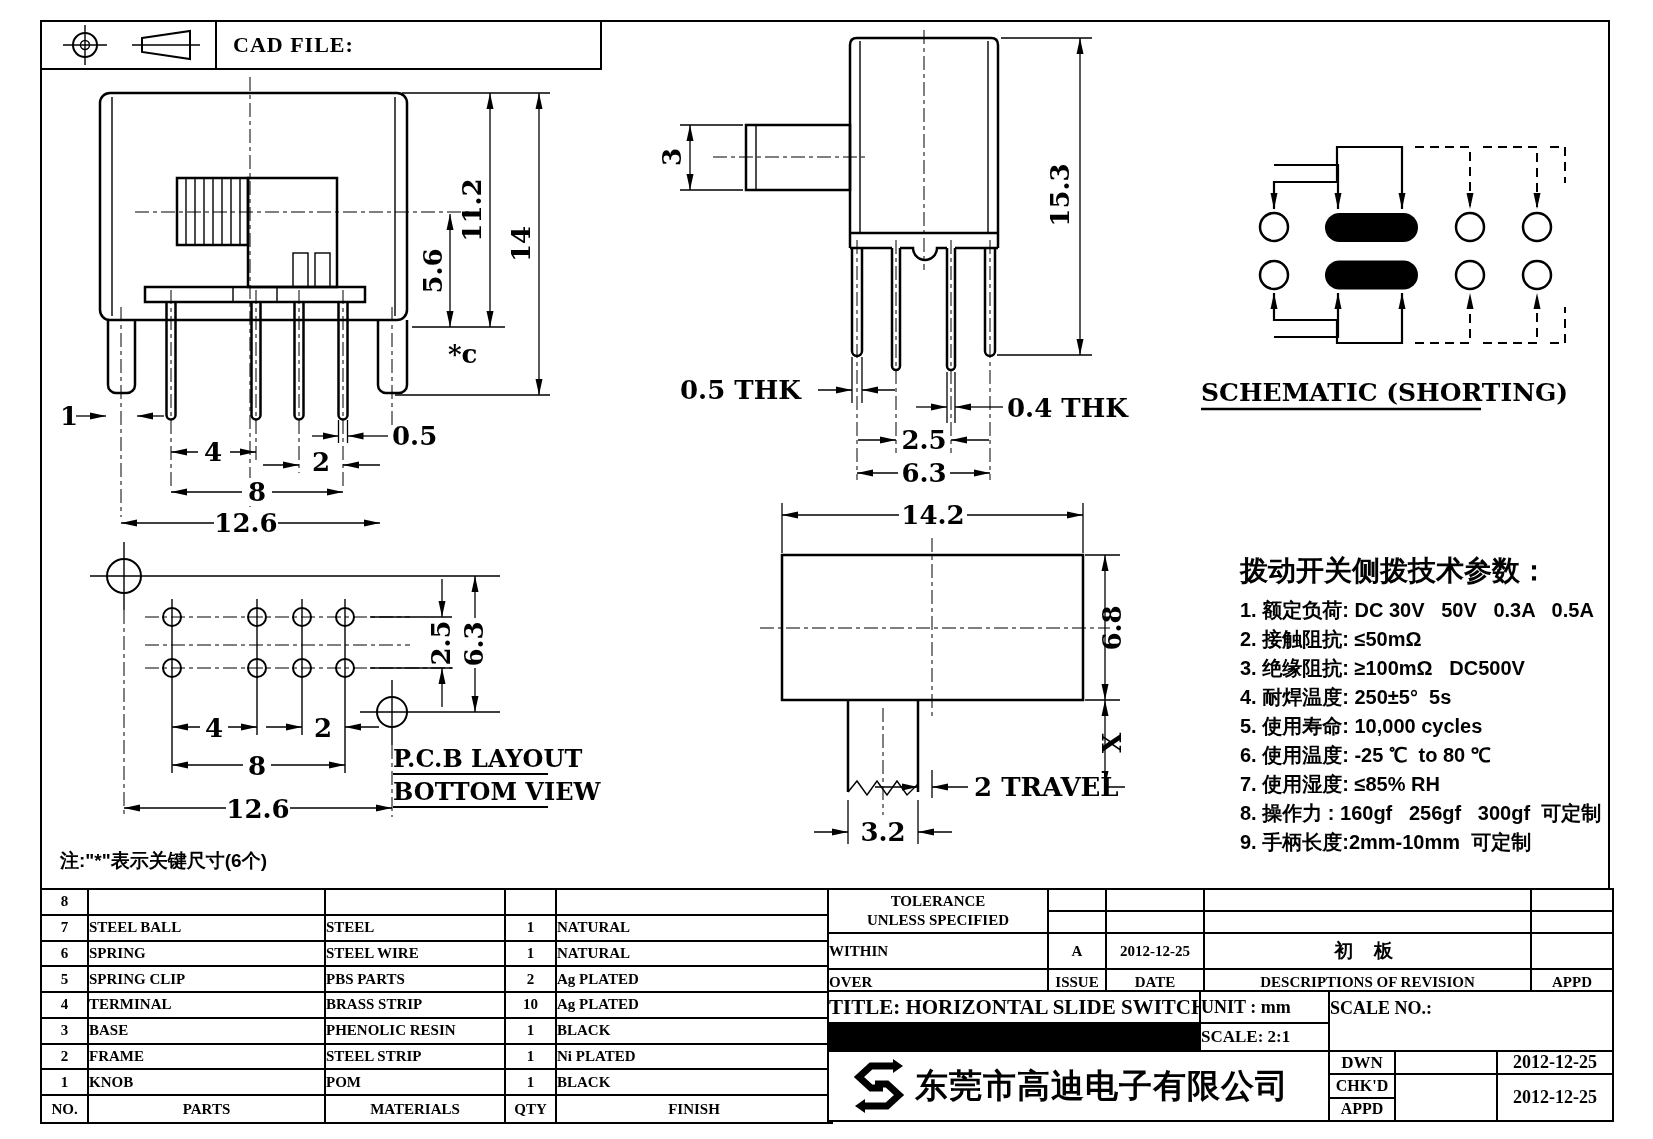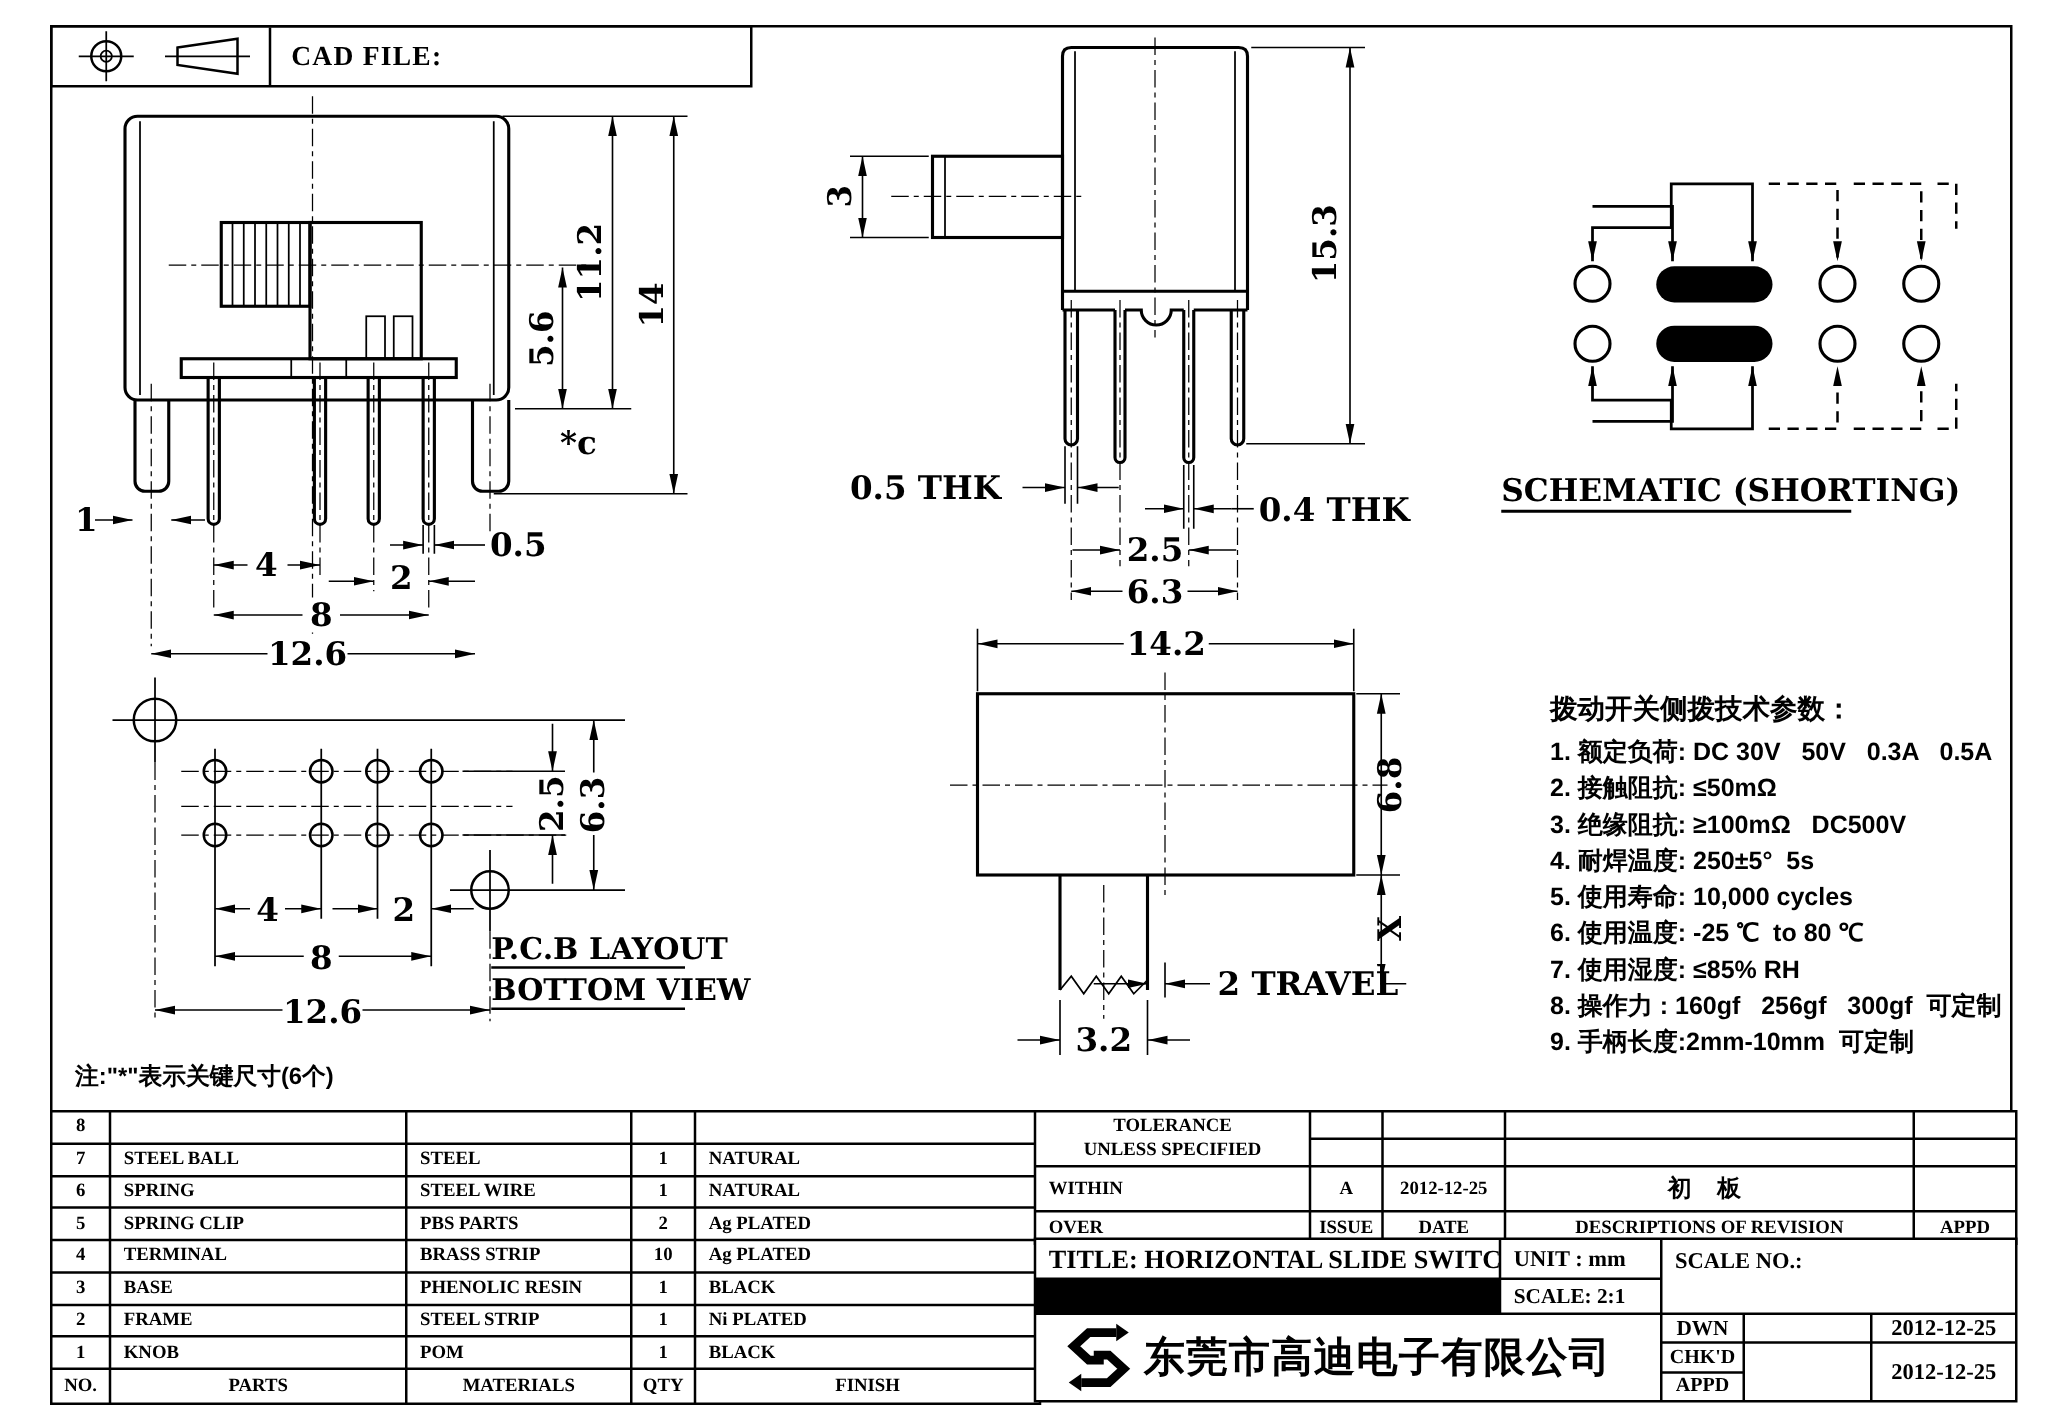--- a/index.html
+++ b/index.html
@@ -16,33 +16,33 @@
   .o2{fill:none;stroke:#000;stroke-width:2;}
   .thin{fill:none;stroke:#000;stroke-width:1.4;}
   .cl{fill:none;stroke:#000;stroke-width:1;stroke-dasharray:14 4 4 4;}
   .dim{fill:none;stroke:#000;stroke-width:1.3;}
   .dsh{fill:none;stroke:#000;stroke-width:2;stroke-dasharray:9 6;}
   .wire{fill:none;stroke:#000;stroke-width:2.2;}
   text.dt{font:bold 26px "DejaVu Serif",serif;fill:#000;}
   text.bt{font:bold 24px "DejaVu Serif",serif;fill:#000;}
   .wbg{fill:#fff;}
   #specs{left:1240px;top:552px;width:372px;font:bold 20px "Liberation Sans",sans-serif;}
-  #specs .t{font-size:22px;margin-bottom:6px;}
+  #specs .t{font-size:28px;margin-bottom:6px;}
   #specs .it{white-space:pre;line-height:29px;}
   #note{left:60px;top:848px;font:bold 19px "Liberation Sans",sans-serif;}
   .grid{display:grid;gap:2px;padding:2px;background:#000;position:absolute;}
   #parts-grid{left:40px;top:888px;width:789px;height:232px;
     grid-template-columns:45px 235px 178px 49px 1fr;grid-template-rows:repeat(8,1fr) 26px;}
   #rev-grid{left:827px;top:888px;width:783px;height:104px;
     grid-template-columns:218px 56px 96px 325px 1fr;grid-template-rows:20px 20px 1fr 24px;}
   #title-grid{left:827px;top:990px;width:783px;height:128px;
     grid-template-columns:370px 127px 64px 100px 1fr;grid-template-rows:30px 26px 1fr 1fr 1fr;}
   .tc{background:#fff;display:flex;align-items:center;justify-content:center;
       font:bold 15px "Liberation Serif",serif;white-space:nowrap;overflow:hidden;}
-  .tl{justify-content:flex-start;padding-left:10px;}
+  .tl{justify-content:flex-start;}
   .tol{flex-direction:column;justify-content:center;line-height:19px;font-size:15px;}
   .big{font-size:21px;}
   .company{justify-content:flex-start;padding-left:24px;gap:10px;}
   .company .nm{font:bold 33px "Liberation Sans",sans-serif;letter-spacing:1px;}
   .rev-init{font:bold 19px "Liberation Serif",serif;letter-spacing:8px;}
 </style>
 </head>
 <body>
 
 <div id="page">

